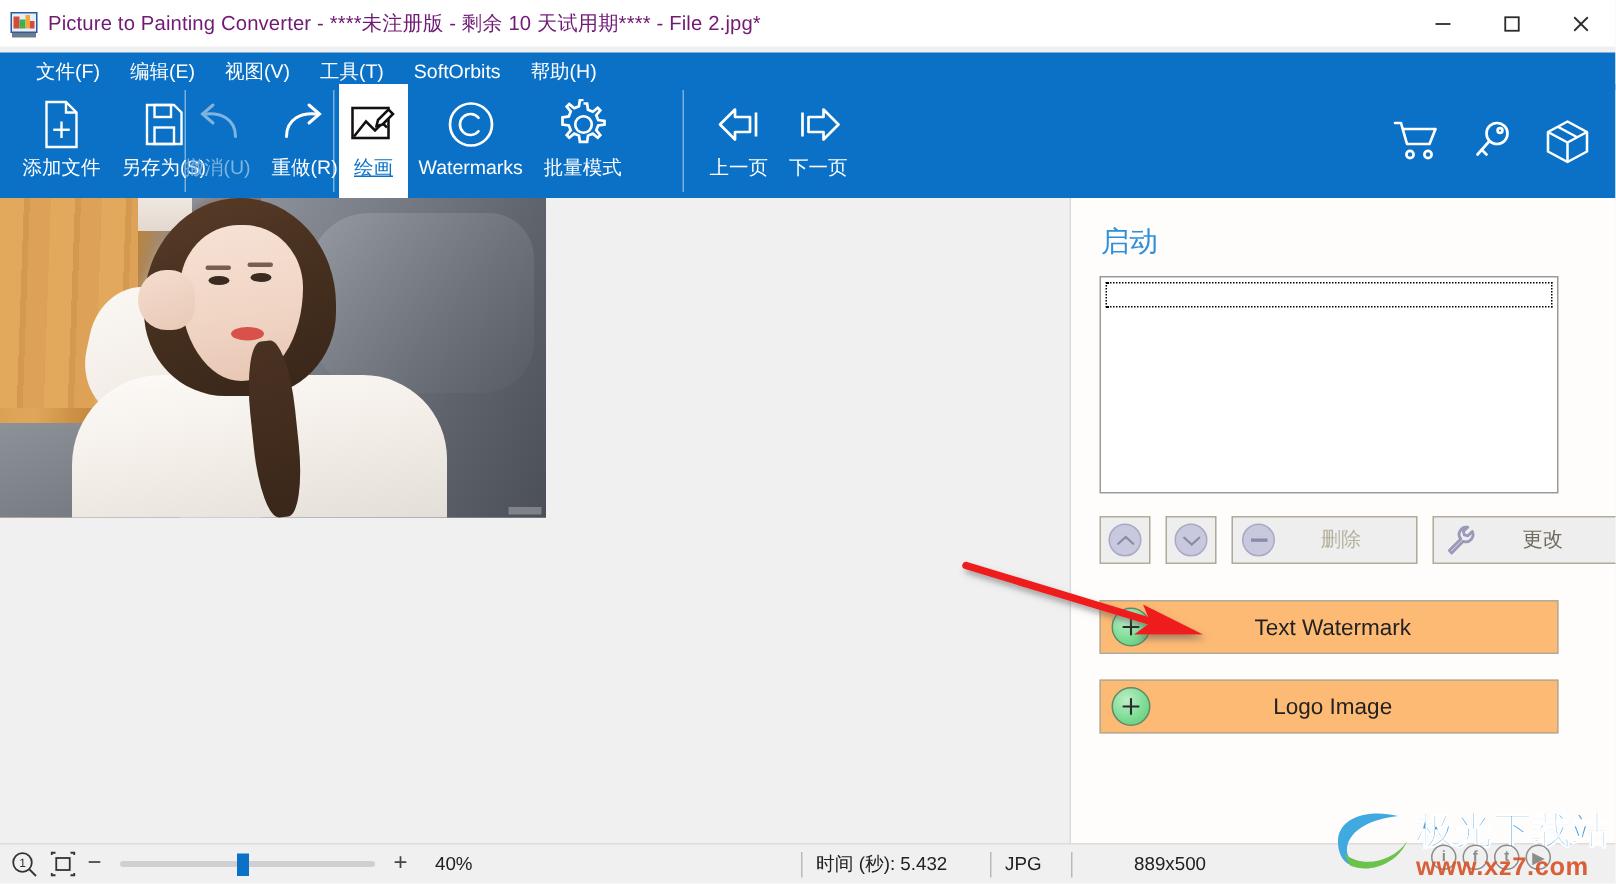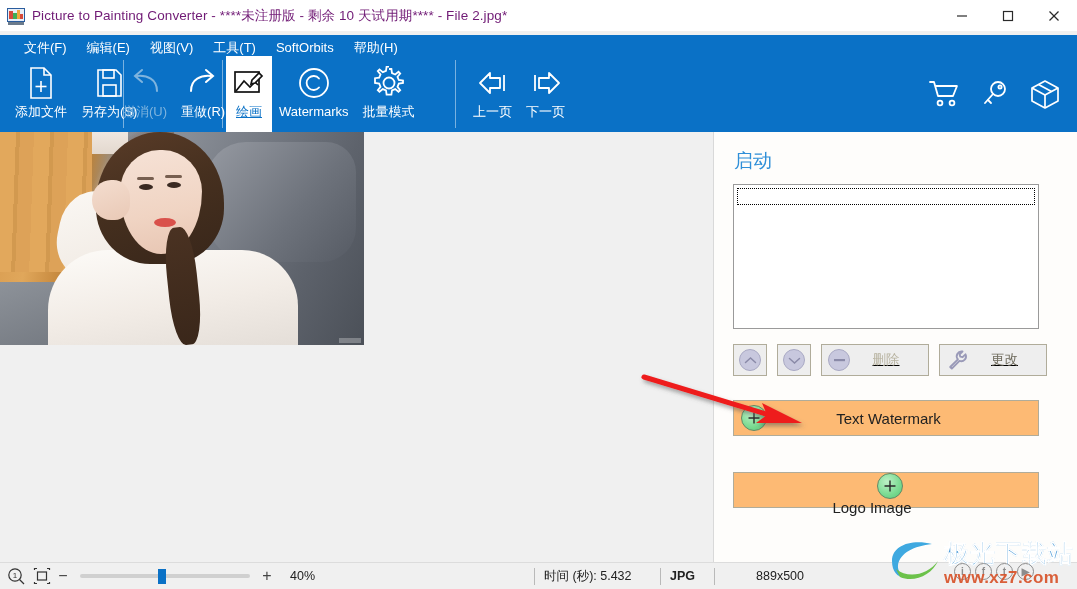--- a/index.html
+++ b/index.html
@@ -198,21 +198,21 @@
     position: absolute; left: 19px; top: 212px;
     display: flex; align-items: center; gap: 10px;
   }
   .pbtn {
     background: #eeeeee;
     border: 1px solid #b0ac9a;
     display: flex; align-items: center; justify-content: flex-start;
     height: 32px; cursor: default;
   }
   .pbtn.sq { width: 34px; justify-content: center; }
-  .pbtn.wide { width: 108px; text-decoration: underline; }
+  .pbtn.wide { width: 124px; }
   .pbtn .plabel { flex: 1; text-align: center; font-size: 13.5px; color: #b7b29f; padding-right: 6px; }
   .pbtn .plabel.dark { color: #6f6b5d; }
   .circ {
     width: 22px; height: 22px; border-radius: 50%;
     background: #c8c8de; border: 1px solid #a9a9c4;
     display:flex; align-items:center; justify-content:center;
     flex: 0 0 auto;
   }
   .circ.small-mr { margin-left: 6px; }
   .wrench { margin-left: 7px; width: 22px; height: 22px; flex:0 0 auto; }
@@ -230,21 +230,21 @@
     margin-left: 7px; flex: 0 0 auto;
     background: radial-gradient(circle at 38% 32%, #bdf0c6 0%, #7fdc95 55%, #55c874 100%);
     border: 1px solid #5f8a67;
     display:flex; align-items:center; justify-content:center;
   }
   .bigbtn .blabel {
     flex: 1; text-align: center; font-size: 15px; color: #222222;
     padding-right: 28px;
   }
   #btn-text-wm { top: 268px; }
-  #btn-logo { top: 340px; flex-direction: column; }
+  #btn-logo { top: 321px; }
 
   
   .arrow-svg { position: absolute; left: 630px; top: 365px; width: 190px; height: 75px; pointer-events:none; }
 
   
   .statusbar {
     position: absolute; left: 0; top: 562px;
     width: 1077px; height: 27px;
     background: #f0f0f0;
     border-top: 1px solid #dcdcdc;
@@ -256,21 +256,21 @@
   .slider .track { width: 100%; height: 4px; background: #d0d0d0; border-radius: 2px; }
   .slider .thumb { position: absolute; left: 78px; top: 3px; width: 8px; height: 15px; background: #0a71c6; }
   .zoom-val { font-size: 12.5px; color: #222; margin-left: 12px; width: 44px; }
   .sb-cell {
     font-size: 12.5px; color: #222;
     border-left: 1px solid #b9b9b9;
     padding-left: 9px; height: 17px; line-height: 17px;
     white-space: nowrap;
   }
   #sb-time { margin-left: 200px; width: 126px; }
-  #sb-format { width: 54px; font-weight: bold; }
+  #sb-format { width: 54px; }
   #sb-dims { width: 90px; text-align: right; }
 
   
   .site-wm { position: absolute; right: 0px; bottom: 0px; width: 195px; height: 58px; pointer-events:none; }
   .site-wm .wmtext {
     position: absolute; left: 62px; top: 6px;
     font-size: 25px; font-weight: bold; color: #4e9cd8;
     letter-spacing: 1px;
     -webkit-text-stroke: 0.6px #ffffff;
   }

